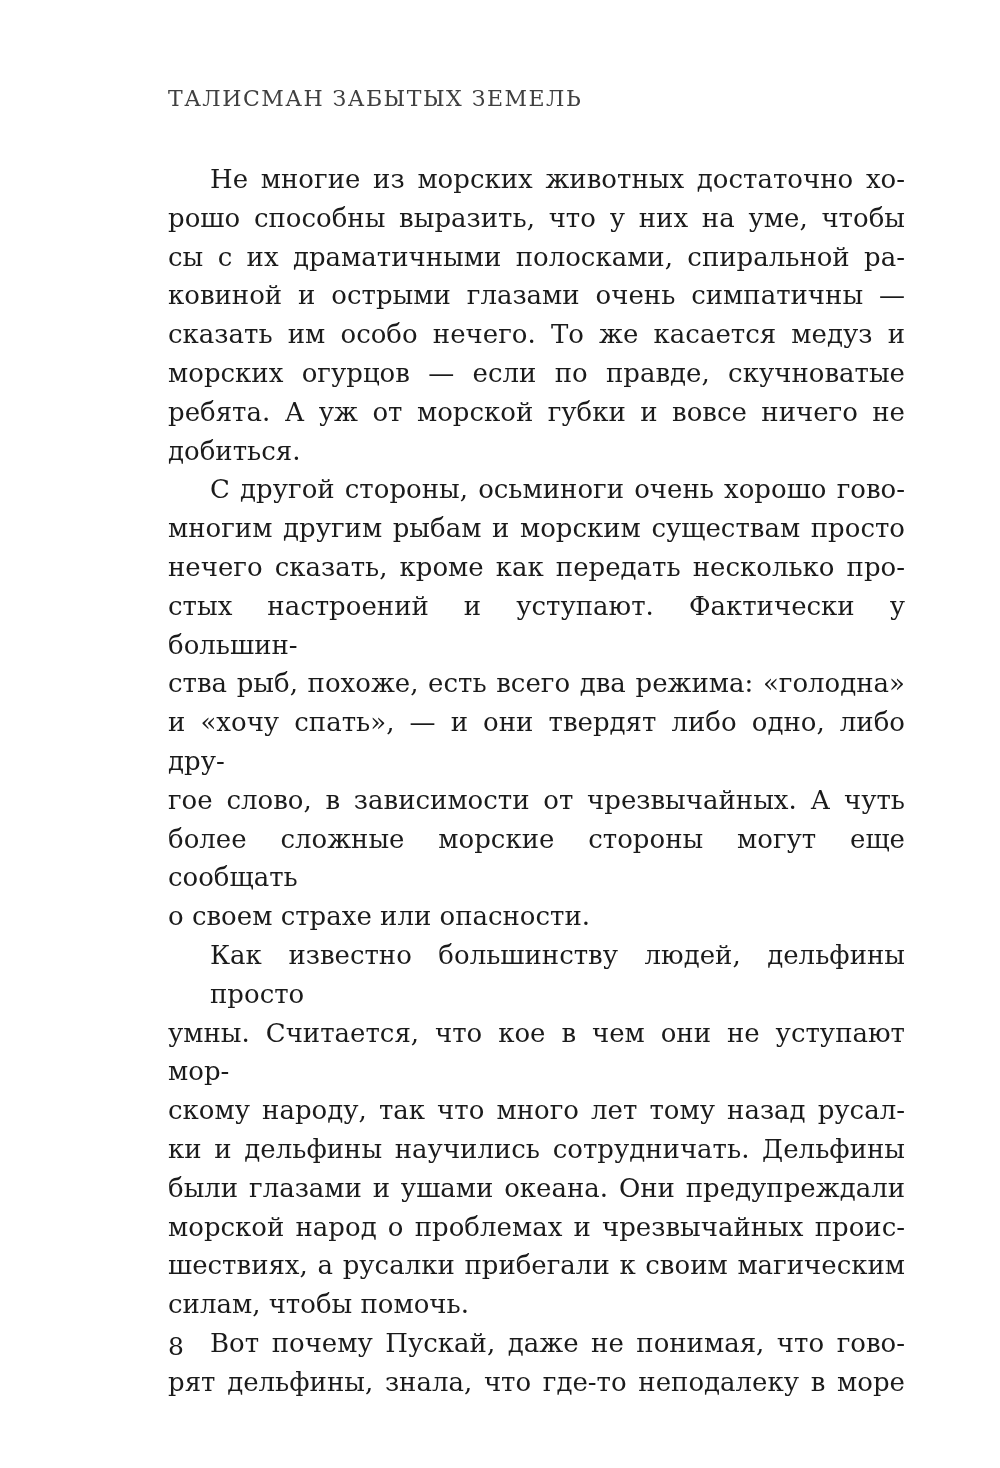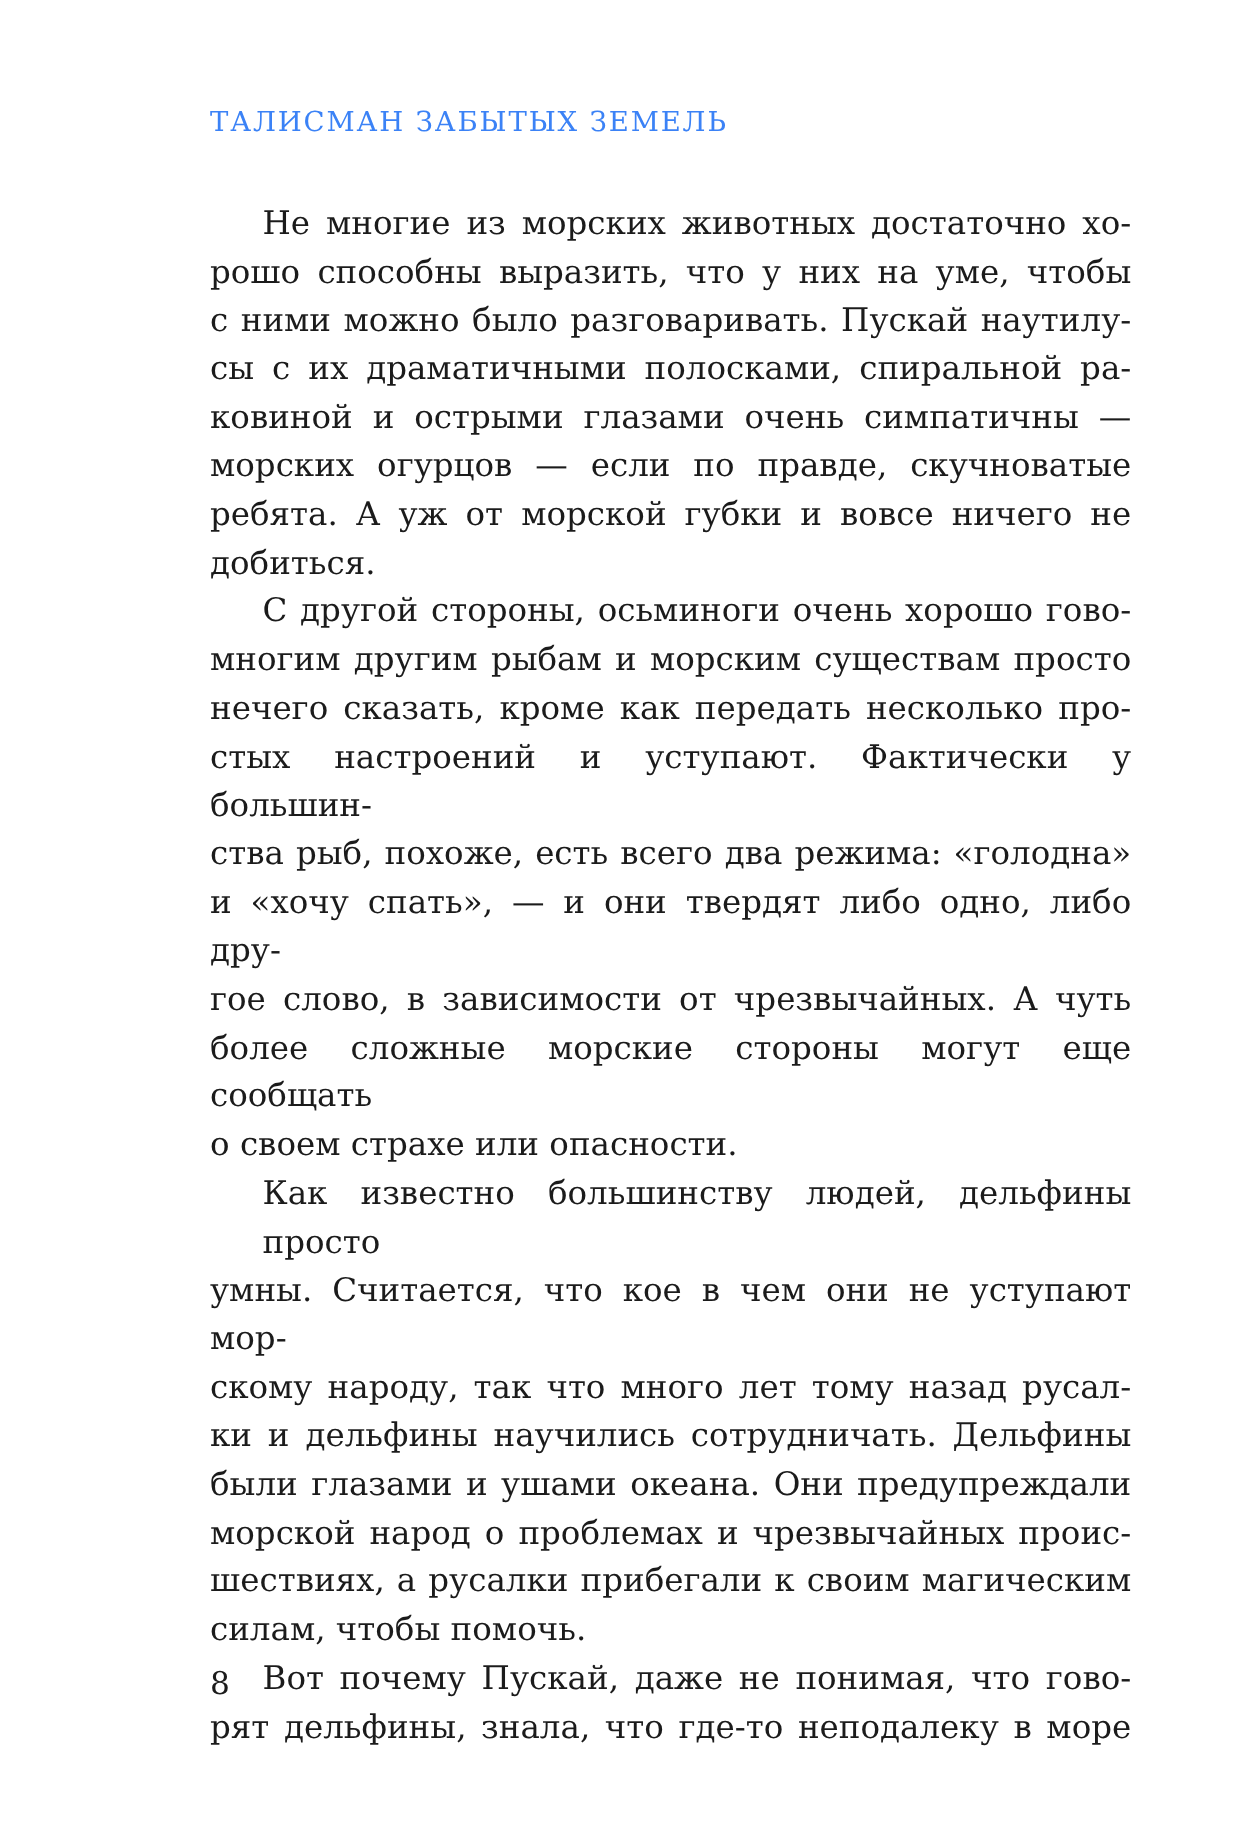--- a/index.html
+++ b/index.html
@@ -19,21 +19,21 @@
     inset: 0;
     background: #ffffff;
     overflow: hidden;
   }
   .running-head {
     position: absolute;
     left: 168px;
     top: 86px;
     font-size: 22px;
     letter-spacing: 1.5px;
-    color: #3b82f6;
+    color: #404040;
     white-space: nowrap;
   }
   .text-block {
     position: absolute;
     left: 168px;
     top: 160px;
     width: 737px;
   }
   .line {
     font-size: 26px;
@@ -60,23 +60,23 @@
 </style>
 </head>
 <body>
 
 <div class="page">
   <header class="running-head">ТАЛИСМАН ЗАБЫТЫХ ЗЕМЕЛЬ</header>
 
   <main class="text-block">
       <div class="line first">Не многие из морских животных достаточно хо-</div>
       <div class="line">рошо способны выразить, что у них на уме, чтобы</div>
-      <div class="line">с ними можно было разговаривать. Пускай наутилу-</div>
       <div class="line">сы с их драматичными полосками, спиральной ра-</div>
       <div class="line">ковиной и острыми глазами очень симпатичны —</div>
+      <div class="line">сказать им особо нечего. То же касается медуз и</div>
       <div class="line">морских огурцов — если по правде, скучноватые</div>
       <div class="line">ребята. А уж от морской губки и вовсе ничего не</div>
       <div class="line last">добиться.</div>
       <div class="line first">С другой стороны, осьминоги очень хорошо гово-</div>
       <div class="line">многим другим рыбам и морским существам просто</div>
       <div class="line">нечего сказать, кроме как передать несколько про-</div>
       <div class="line">стых настроений и уступают. Фактически у большин-</div>
       <div class="line">ства рыб, похоже, есть всего два режима: «голодна»</div>
       <div class="line">и «хочу спать», — и они твердят либо одно, либо дру-</div>
       <div class="line">гое слово, в зависимости от чрезвычайных. А чуть</div>

